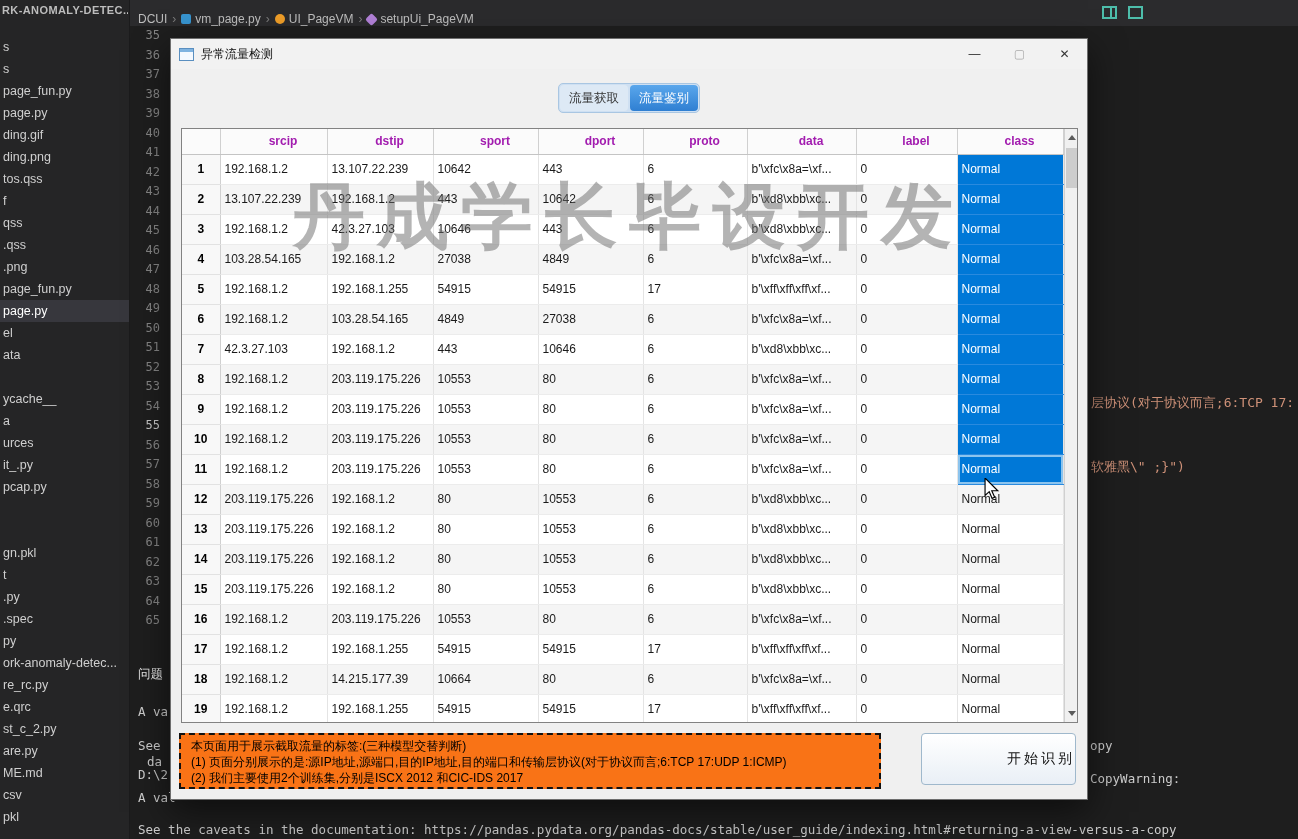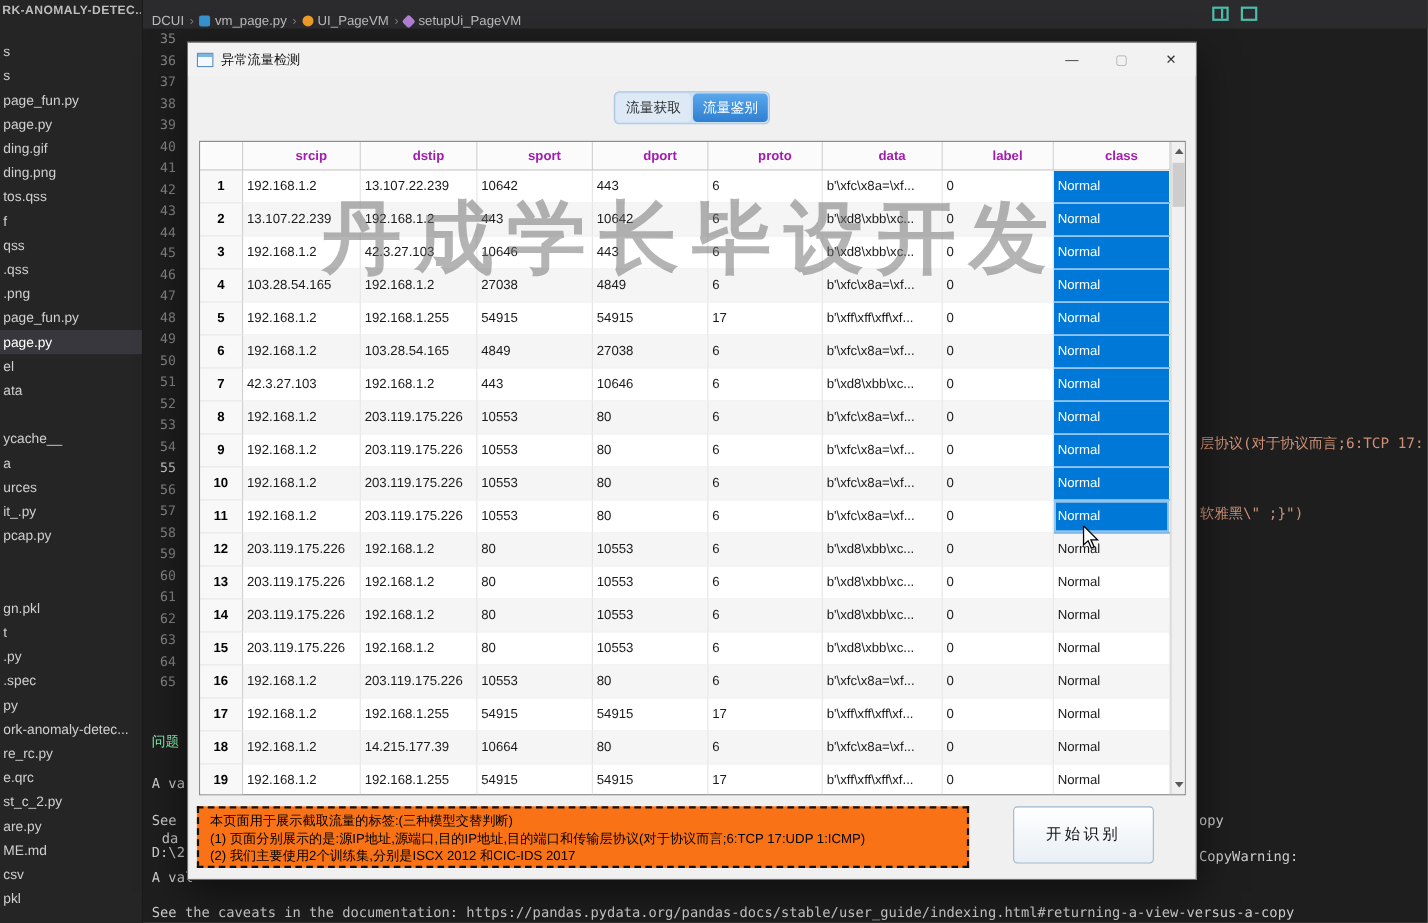--- a/index.html
+++ b/index.html
@@ -30,21 +30,21 @@
   .line-numbers { position:absolute; left:138px; top:26px; width:22px; text-align:right; font-family:"DejaVu Sans Mono",monospace; font-size:12px; color:#858585; }
   .ln { height:19.5px; line-height:19.5px; }
   .ln.active { color:#c6c6c6; }
 
   .code-top-line { position:absolute; left:174px; top:21px; font-family:"DejaVu Sans Mono",monospace; font-size:12.5px; color:#569cd6; white-space:pre; }
   .code-frag { position:absolute; font-family:"DejaVu Sans Mono",monospace; font-size:13px; color:#ce9178; white-space:pre; }
   .code-frag.f1 { left:1091px; top:394px; }
   .code-frag.f2 { left:1091px; top:458px; }
 
   .panel-text { position:absolute; font-family:"DejaVu Sans Mono",monospace; font-size:12.5px; color:#cccccc; white-space:pre; }
-  .pt-problems { left:138px; top:666px; font-family:"Liberation Sans",sans-serif; color:#86efac; }
+  .pt-problems { left:138px; top:666px; font-family:"Liberation Sans",sans-serif; color:#e5e5e5; }
   .pt-1 { left:138px; top:704px; }
   .pt-2 { left:138px; top:738px; }
   .pt-3 { left:147px; top:754px; }
   .pt-4 { left:138px; top:767px; }
   .pt-5 { left:138px; top:790px; }
   .pt-r1 { left:1090px; top:738px; }
   .pt-r2 { left:1090px; top:771px; }
   .pt-caveats { left:138px; top:822px; }
 
   
@@ -72,21 +72,21 @@
 
   .vscroll { width:16px; background:#f0f0f0; border-left:1px solid #d0d0d0; position:relative; }
   .vs-btn { position:absolute; left:0; width:15px; height:17px; display:flex; align-items:center; justify-content:center; cursor:pointer; }
   .vs-up { top:0; } .vs-down { bottom:0; }
   .tri-up { width:0; height:0; border-left:4px solid transparent; border-right:4px solid transparent; border-bottom:5px solid #5a5a5a; }
   .tri-down { width:0; height:0; border-left:4px solid transparent; border-right:4px solid transparent; border-top:5px solid #5a5a5a; }
   .vs-thumb { position:absolute; left:1px; top:19px; width:13px; height:40px; background:#cdcdcd; cursor:pointer; }
 
   .info-box { position:absolute; left:8px; top:694px; width:702px; height:56px; border:2px dashed #111; background:#f97316; padding:3px 10px; }
   .info-line { font-size:12px; color:#000; line-height:16px; white-space:nowrap; overflow:hidden; }
-  .start-btn { position:absolute; left:750px; top:694px; width:128px; height:52px; background:linear-gradient(#ffffff,#e9eff6); border:1px solid #9fb8cc; border-radius:4px; font-size:14px; color:#111; letter-spacing:3px; cursor:pointer; font-family:"Liberation Sans",sans-serif; }
+  .start-btn { position:absolute; left:750px; top:694px; width:155px; height:52px; background:linear-gradient(#ffffff,#e9eff6); border:1px solid #9fb8cc; border-radius:4px; font-size:14px; color:#111; letter-spacing:3px; cursor:pointer; font-family:"Liberation Sans",sans-serif;text-align:right; }
 
   .watermark { position:absolute; left:0; top:130px; width:100%; text-align:center; font-family:Liberation Sans, sans-serif; font-size:72px; font-weight:bold; color:rgba(105,105,105,.5); letter-spacing:12px; white-space:nowrap; pointer-events:none; z-index:5; }
 
   .cursor { position:absolute; left:983px; top:478px; z-index:50; pointer-events:none; }
 </style>
 </head>
 <body>
 
 <div class="screen">
 

